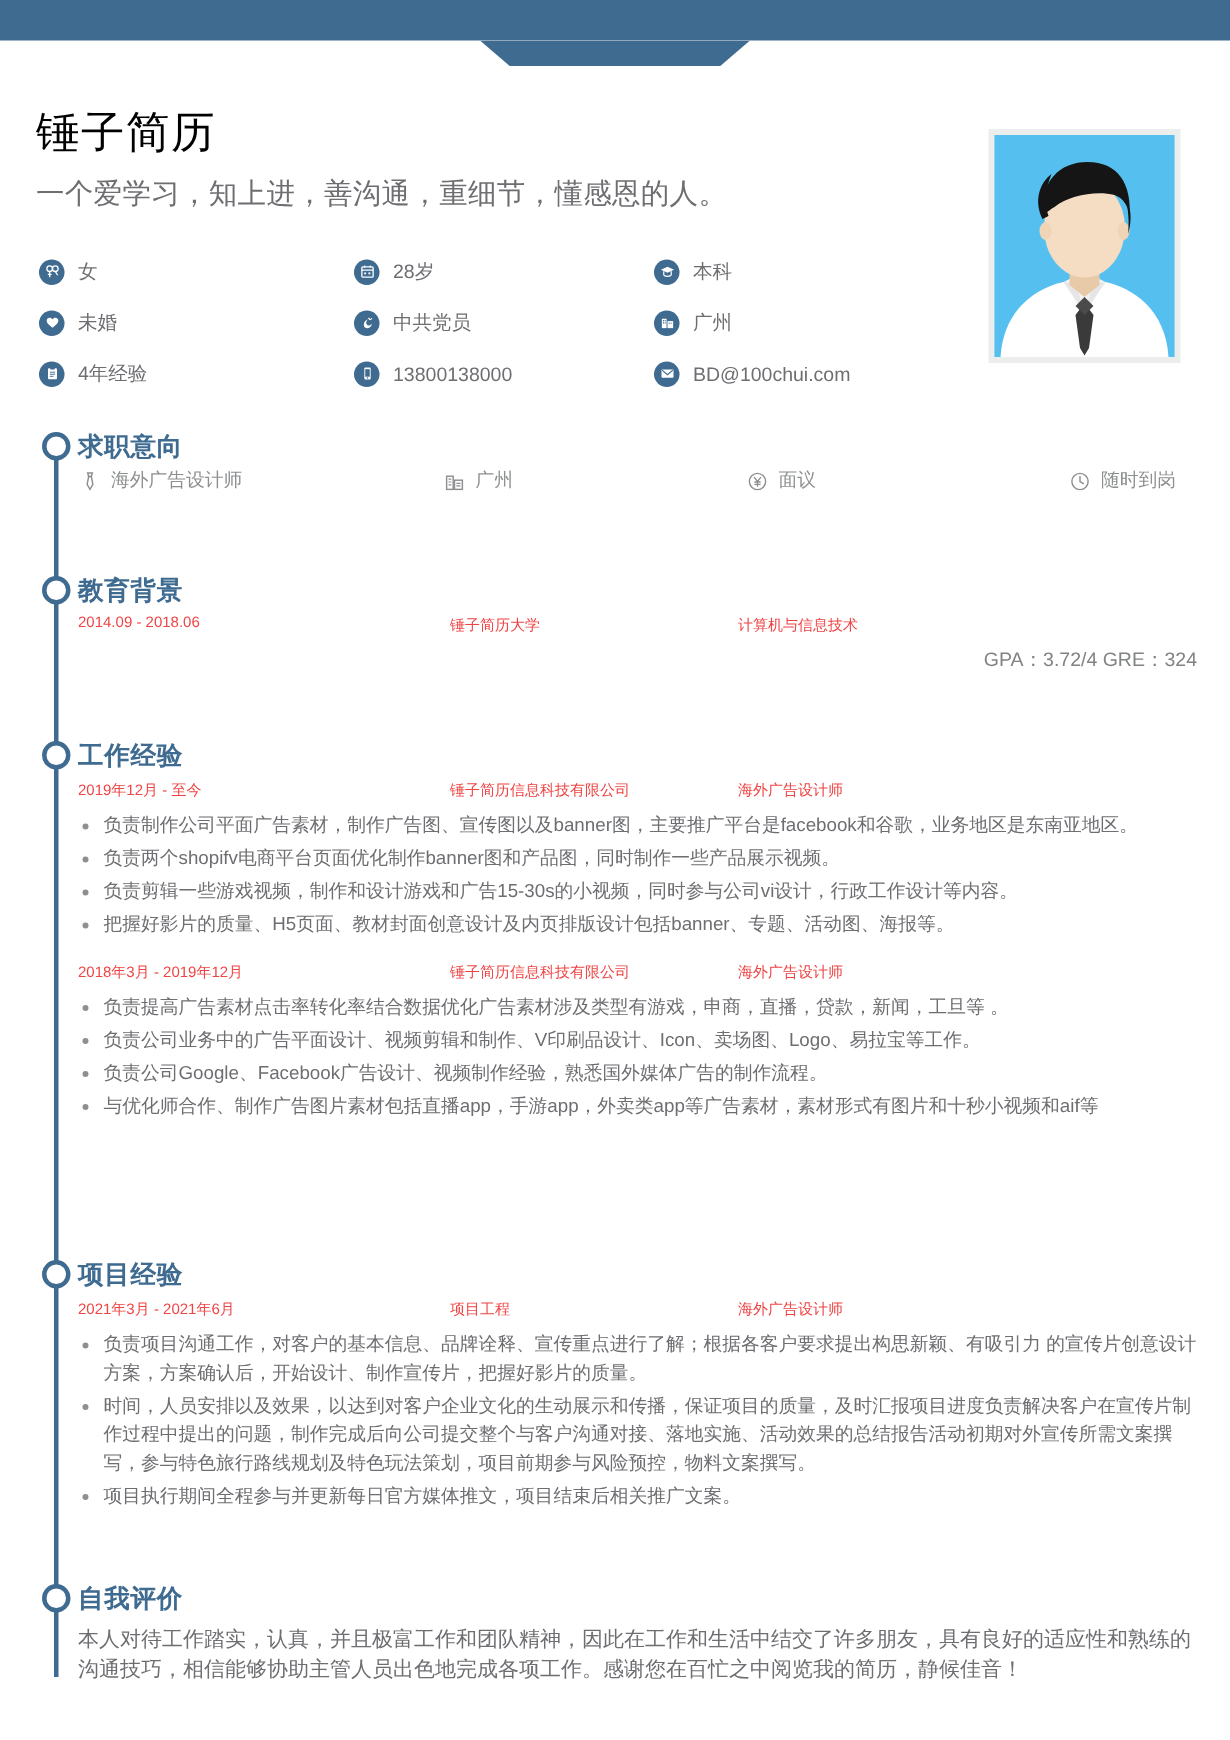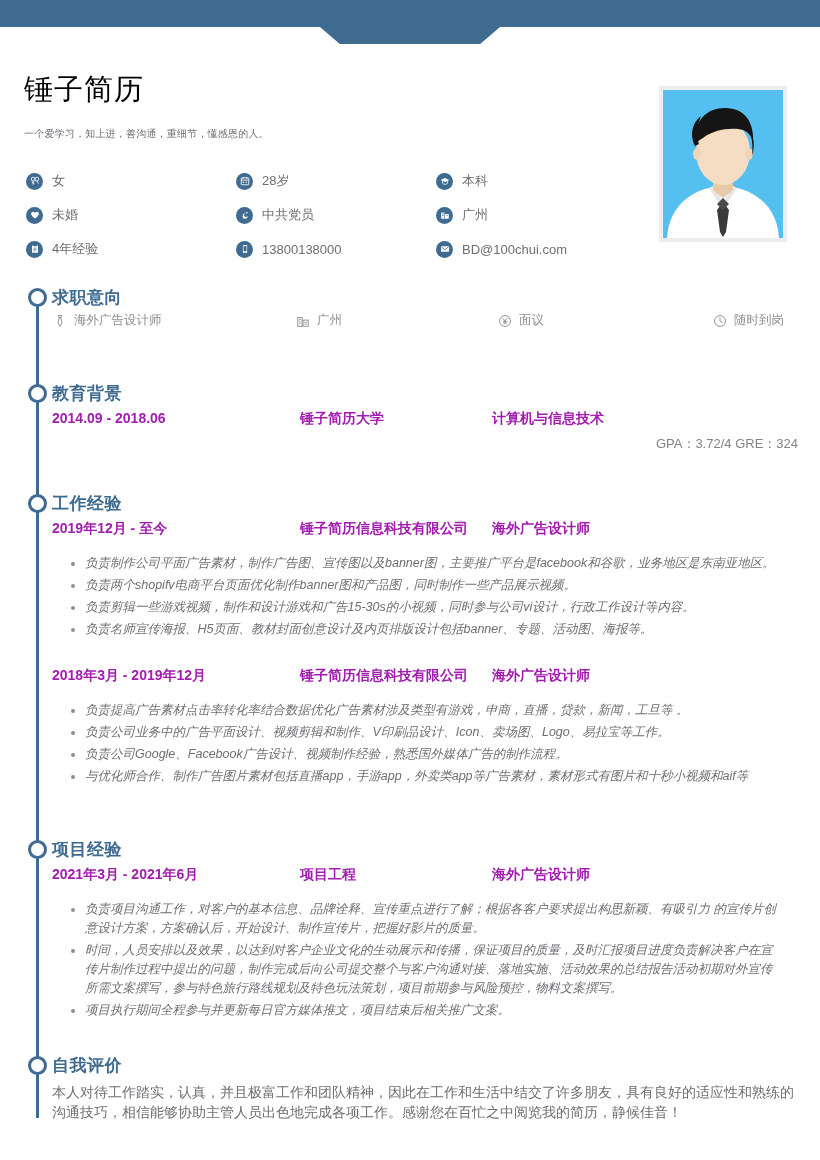--- a/index.html
+++ b/index.html
@@ -46,22 +46,22 @@
     width: 772px;
   }
   .name {
     font-size: 29px;
     font-weight: 400;
     color: #000000;
     letter-spacing: 1px;
     line-height: 1.2;
   }
   .tagline {
-    margin-top: 20px;
-    font-size: 10px;
+    margin-top: 9px;
+    font-size: 19px;
     color: #6d6e71;
     letter-spacing: .2px;
     font-family: Liberation Mono, monospace;
   }
 
   
   .info-grid {
     position: absolute;
     top: 164px;
     left: 26px;
@@ -170,41 +170,40 @@
     flex: 0 0 auto;
   }
   .intent-item.i1 { width: 243px; }
   .intent-item.i2 { width: 202px; }
   .intent-item.i3 { width: 215px; }
 
   
   .entry { margin-bottom: 2px; }
   .entry-head {
     display: flex;
-    font-size: 14px;
-    font-weight: bold;
-    color: #a21caf;
+    font-size: 10px;
+    font-weight: normal;
+    color: #ef4444;
     margin-bottom: 7px;
     white-space: nowrap;
   }
   .eh-date   { width: 248px; }
   .eh-org    { width: 192px; }
   .eh-role   { flex: 1; }
   .entry-sub {
     font-size: 13px;
     color: #818385;
     margin-top: 2px;
     text-align: right;
   }
 
   ul.bullets {
     list-style: none;
-    margin: 16px;
+    margin: 0;
     padding: 0;
-    font-style: italic;
   }
   ul.bullets li {
     position: relative;
     padding-left: 17px;
     font-size: 12.5px;
     line-height: 19px;
     color: #6d6e71;
     margin-bottom: 3px;
   }
   ul.bullets li::before {
@@ -448,21 +447,21 @@
       <div class="entry">
         <div class="entry-head">
           <span class="eh-date">2019年12月 - 至今</span>
           <span class="eh-org">锤子简历信息科技有限公司</span>
           <span class="eh-role">海外广告设计师</span>
         </div>
         <ul class="bullets">
           <li>负责制作公司平面广告素材，制作广告图、宣传图以及banner图，主要推广平台是facebook和谷歌，业务地区是东南亚地区。</li>
           <li>负责两个shopifv电商平台页面优化制作banner图和产品图，同时制作一些产品展示视频。</li>
           <li>负责剪辑一些游戏视频，制作和设计游戏和广告15-30s的小视频，同时参与公司vi设计，行政工作设计等内容。</li>
-          <li>负责名师宣传海报、H5页面、教材封面创意设计及内页排版设计包括banner、专题、活动图、海报等。</li>
+          <li>把握好影片的质量、H5页面、教材封面创意设计及内页排版设计包括banner、专题、活动图、海报等。</li>
         </ul>
       </div>
 
       <div class="spacer-gap"></div>
 
       <div class="entry">
         <div class="entry-head">
           <span class="eh-date">2018年3月 - 2019年12月</span>
           <span class="eh-org">锤子简历信息科技有限公司</span>
           <span class="eh-role">海外广告设计师</span>

